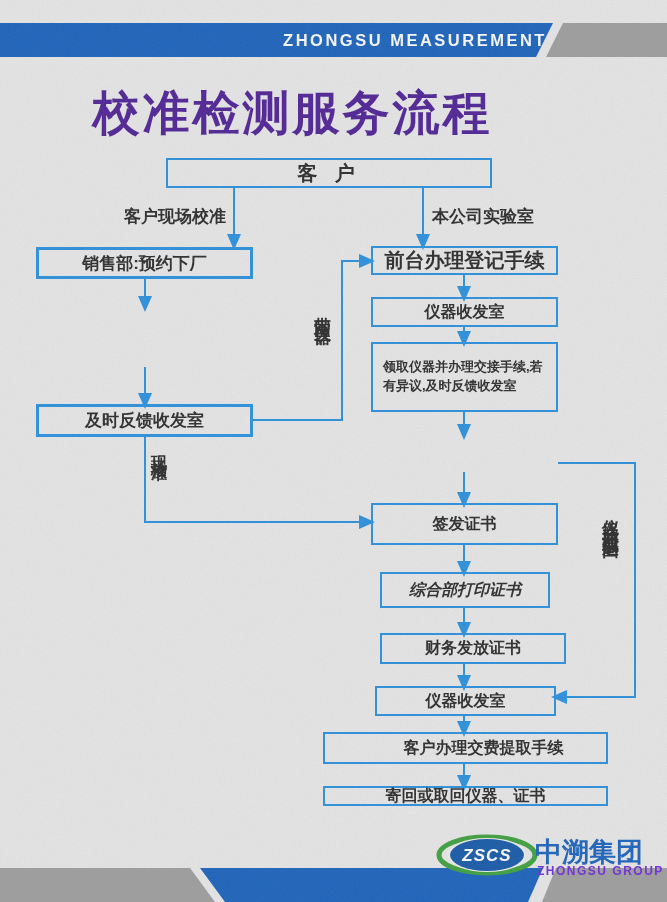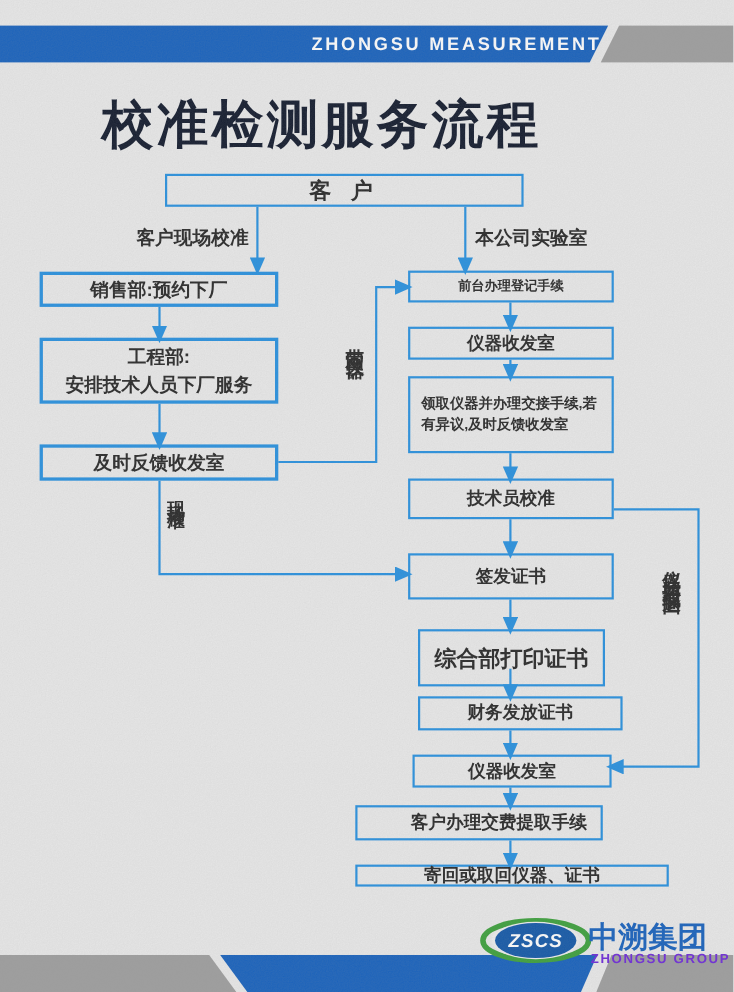--- a/index.html
+++ b/index.html
@@ -11,40 +11,40 @@
   .banner{position:absolute;left:0;top:23px;width:667px;height:44px;z-index:2;}
   .banner-blue{position:absolute;left:0;top:0;width:667px;height:34px;background:#1560bd;
     clip-path:polygon(0 0,553px 0,536px 100%,0 100%);}
   .banner-gray{position:absolute;left:0;top:0;width:667px;height:34px;background:#9e9e9e;
     clip-path:polygon(563px 0,100% 0,100% 100%,546px 100%);}
   .banner-text{position:absolute;left:270px;top:0;width:290px;line-height:34px;text-align:center;
     color:#ffffff;font-weight:bold;font-size:16.5px;letter-spacing:2.5px;}
 
   
   .title{position:absolute;left:0;top:82px;width:585px;text-align:center;font-size:47px;
-    font-weight:800;color:#0f172a;letter-spacing:3px;z-index:2;}
+    font-weight:800;color:#4c1d95;letter-spacing:3px;z-index:2;}
 
   
   .fbox{position:absolute;border:2px solid #2590e0;display:flex;align-items:center;justify-content:center;
     color:#262626;font-weight:bold;box-sizing:border-box;z-index:3;background:rgba(234,234,234,0.01);}
   .thick{border-width:3px;}
-  .b-customer{left:150px;top:158px;width:326px;height:30px;font-size:20px;letter-spacing:6px;}
+  .b-customer{left:166px;top:158px;width:326px;height:30px;font-size:20px;letter-spacing:6px;}
   .b-sales{left:36px;top:247px;width:217px;height:32px;font-size:17px;}
   .b-eng{left:36px;top:307px;width:217px;height:60px;font-size:17px;flex-direction:column;line-height:1.5;}
   .b-tech{left:36px;top:404px;width:217px;height:33px;font-size:17px;}
-  .b-front{left:371px;top:246px;width:187px;height:29px;font-size:12px;}
+  .b-front{left:371px;top:246px;width:187px;height:29px;font-size:20px;}
   .b-room1{left:371px;top:297px;width:187px;height:30px;font-size:16px;}
   .b-receive{left:371px;top:342px;width:187px;height:70px;font-size:13px;justify-content:flex-start;
     text-align:left;padding:0 10px;line-height:1.45;}
   .b-techcal{left:371px;top:435px;width:187px;height:37px;font-size:16px;}
   .b-issue{left:371px;top:503px;width:187px;height:42px;font-size:16px;}
-  .b-print{left:380px;top:572px;width:170px;height:52px;font-size:20px;}
+  .b-print{left:380px;top:572px;width:170px;height:36px;font-size:16px;font-style:italic;}
   .b-finance{left:380px;top:633px;width:186px;height:31px;font-size:16px;}
   .b-room2{left:375px;top:686px;width:181px;height:30px;font-size:16px;}
-  .b-pay{left:323px;top:732px;width:225px;height:32px;font-size:16px;padding-left:36px;}
+  .b-pay{left:323px;top:732px;width:285px;height:32px;font-size:16px;padding-left:36px;}
   .b-mail{left:323px;top:786px;width:285px;height:20px;font-size:16px;}
 
   
   .elabel{position:absolute;color:#262626;font-weight:bold;z-index:3;}
   .l-branch-left{left:98px;top:205px;width:128px;text-align:right;font-size:17px;}
   .l-branch-right{left:432px;top:205px;font-size:17px;}
   .vlabel{writing-mode:vertical-rl;text-orientation:upright;}
   .l-bring{left:311px;top:303px;height:100px;font-size:17px;letter-spacing:4px;}
   .l-onsite{left:148px;top:443px;height:82px;font-size:16px;letter-spacing:3px;}
   .l-return{left:599px;top:505px;height:165px;font-size:17px;letter-spacing:4px;}
@@ -99,34 +99,29 @@
       <path d="M464 764 V779" marker-end="url(#arr)"></path>
     </g>
   </svg>
 
   <div class="fbox b-customer">客 户</div>
 
   <div class="elabel l-branch-left">客户现场校准</div>
   <div class="elabel l-branch-right">本公司实验室</div>
 
   <div class="fbox thick b-sales">销售部:预约下厂</div>
-  <div class="fbox thick b-eng">
-    <span>工程部:</span>
-    <span>安排技术人员下厂服务</span>
-  </div>
   <div class="fbox thick b-tech">及时反馈收发室</div>
 
   <div class="elabel vlabel l-bring">带回仪器</div>
   <div class="elabel vlabel l-onsite">现场校准</div>
   <div class="elabel vlabel l-return">仪器归还或退回</div>
 
   <div class="fbox b-front">前台办理登记手续</div>
   <div class="fbox b-room1">仪器收发室</div>
   <div class="fbox b-receive">领取仪器并办理交接手续,若有异议,及时反馈收发室</div>
-  <div class="fbox b-techcal">技术员校准</div>
   <div class="fbox b-issue">签发证书</div>
   <div class="fbox b-print">综合部打印证书</div>
   <div class="fbox b-finance">财务发放证书</div>
   <div class="fbox b-room2">仪器收发室</div>
   <div class="fbox b-pay">客户办理交费提取手续</div>
   <div class="fbox b-mail">寄回或取回仪器、证书</div>
 
   <svg class="logo-svg" width="110" height="58" viewBox="0 0 110 58">
     <ellipse cx="57" cy="27" rx="48" ry="18" fill="none" stroke="#3ba03a" stroke-width="5"></ellipse>
     <ellipse cx="57" cy="27" rx="40" ry="17" fill="#efefef"></ellipse>

